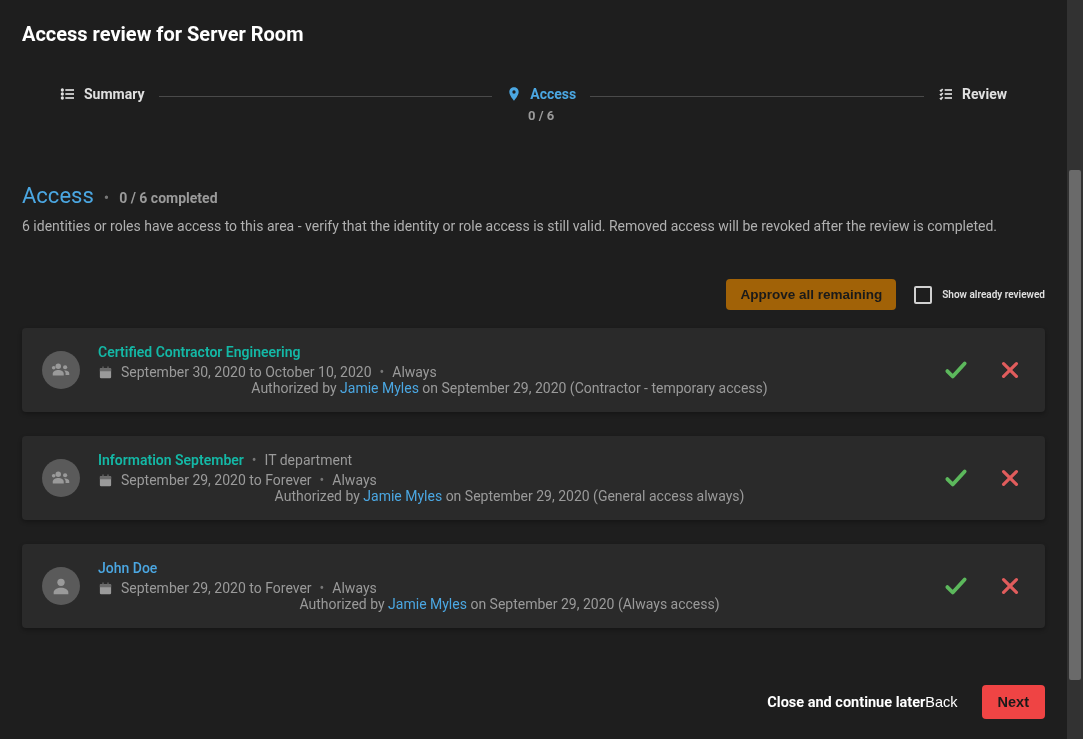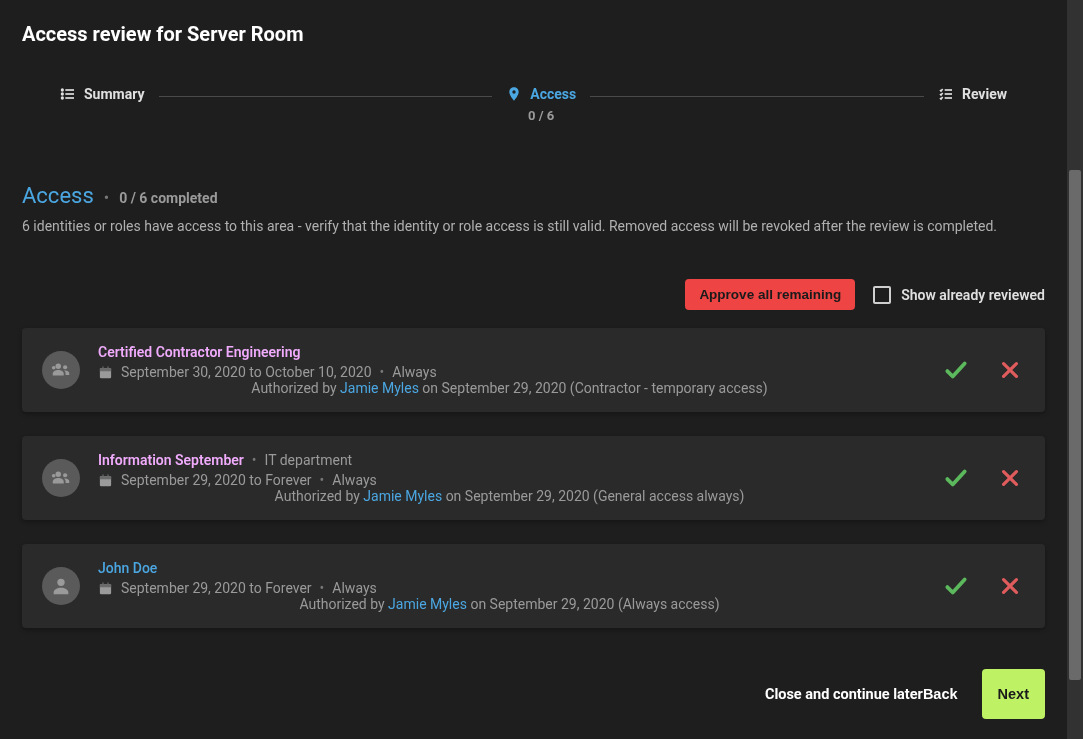--- a/index.html
+++ b/index.html
@@ -83,21 +83,21 @@
       line-height: 1.5;
     }
     .controls {
       display: flex;
       align-items: center;
       justify-content: flex-end;
       gap: 18px;
       padding: 42px 22px 18px 22px;
     }
     .btn-approve-all {
-      background: #ef4444;
+      background: #a16207;
       color: #1a1a1a;
       border: none;
       border-radius: 4px;
       padding: 8px 14px;
       font-size: 13.5px;
       font-weight: 600;
       cursor: pointer;
     }
     .checkbox-wrap {
       display: flex;
@@ -106,21 +106,21 @@
       cursor: pointer;
     }
     .checkbox {
       width: 18px;
       height: 18px;
       border: 2px solid #d0d0d0;
       border-radius: 2px;
       display: inline-block;
     }
     .checkbox-label {
-      font-size: 14px;
+      font-size: 10px;
       font-weight: 600;
       color: #e0e0e0;
     }
     .cards {
       padding: 0 22px 10px 22px;
       display: flex;
       flex-direction: column;
       gap: 24px;
     }
     .card {
@@ -143,21 +143,21 @@
       flex-shrink: 0;
       color: #8a8a8a;
     }
     .card-body { flex: 1; min-width: 0; }
     .card-title-row {
       display: flex;
       align-items: center;
       gap: 8px;
       font-size: 14px;
     }
-    .card-title { font-weight: 600; color: #f0abfc; }
+    .card-title { font-weight: 600; color: #14b8a6; }
     .card-title.link { color: #4ba7e2; font-weight: 500; cursor: pointer; }
     .card-subtitle { color: #9a9a9a; }
     .card-line {
       display: flex;
       align-items: center;
       gap: 8px;
       font-size: 14px;
       color: #9a9a9a;
       margin-top: 4px;
     }
@@ -200,29 +200,29 @@
     .footer-right {
       display: flex;
       align-items: center;
       gap: 24px;
     }
     .btn-back {
       background: none;
       border: none;
       color: #fff;
       font-size: 14.5px;
-      font-weight: 700;
+      font-weight: 400;
       cursor: pointer;
     }
     .btn-next {
-      background: #bef264;
+      background: #ef4444;
       color: #1a1a1a;
       border: none;
       border-radius: 4px;
-      padding: 17px 16px;
+      padding: 9px 16px;
       font-size: 14.5px;
       font-weight: 700;
       cursor: pointer;
     }
     .scrollbar {
       position: absolute;
       right: 0;
       top: 0;
       width: 16px;
       height: 739px;

